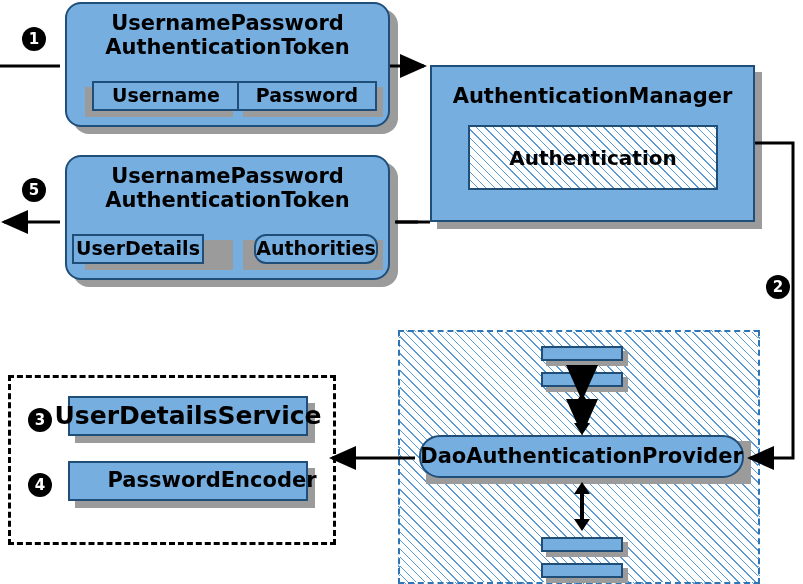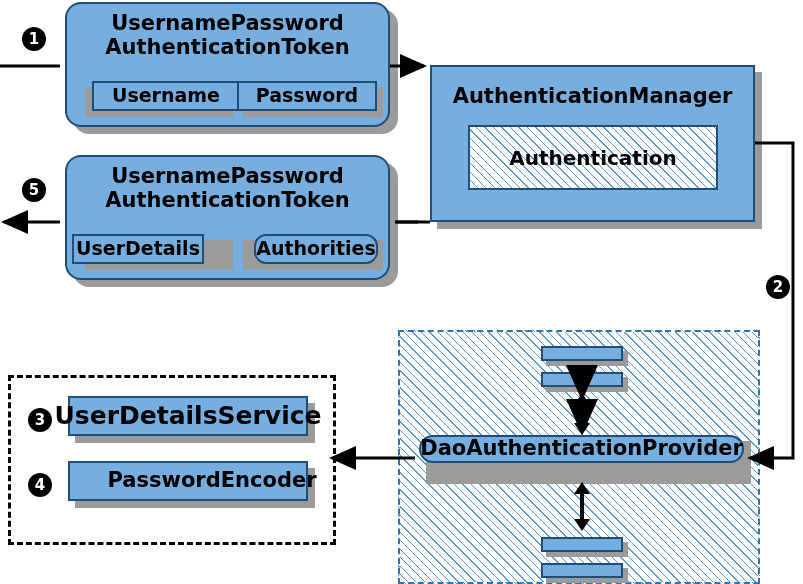--- a/index.html
+++ b/index.html
@@ -153,21 +153,21 @@
   </div>
 
   <div class="hatch" style="left:398px; top:330px; width:362px; height:254px; border:2px dashed #2e75b6;"></div>
 
   <div class="shadow" style="left:546px; top:351px; width:82px; height:15px;"></div>
   <div class="blue-box" style="left:541px; top:346px; width:82px; height:15px;"></div>
   <div class="shadow" style="left:546px; top:377px; width:82px; height:15px;"></div>
   <div class="blue-box" style="left:541px; top:372px; width:82px; height:15px;"></div>
 
   <div class="shadow" style="left:426px; top:441px; width:325px; height:43px;"></div>
-  <div class="blue-box" style="left:419px; top:435px; width:325px; height:28px; font-size:21px;border-radius:21px;">
+  <div class="blue-box" style="left:419px; top:435px; width:325px; height:43px; font-size:21px;border-radius:21px;">
     <span>DaoAuthenticationProvider</span>
   </div>
 
   <div class="shadow" style="left:546px; top:542px; width:82px; height:15px;"></div>
   <div class="blue-box" style="left:541px; top:537px; width:82px; height:15px;"></div>
   <div class="shadow" style="left:546px; top:568px; width:82px; height:15px;"></div>
   <div class="blue-box" style="left:541px; top:563px; width:82px; height:15px;"></div>
 
   <div class="dashed-border" style="left:8px; top:375px; width:328px; height:170px; border:3px dashed #000;"></div>
 

